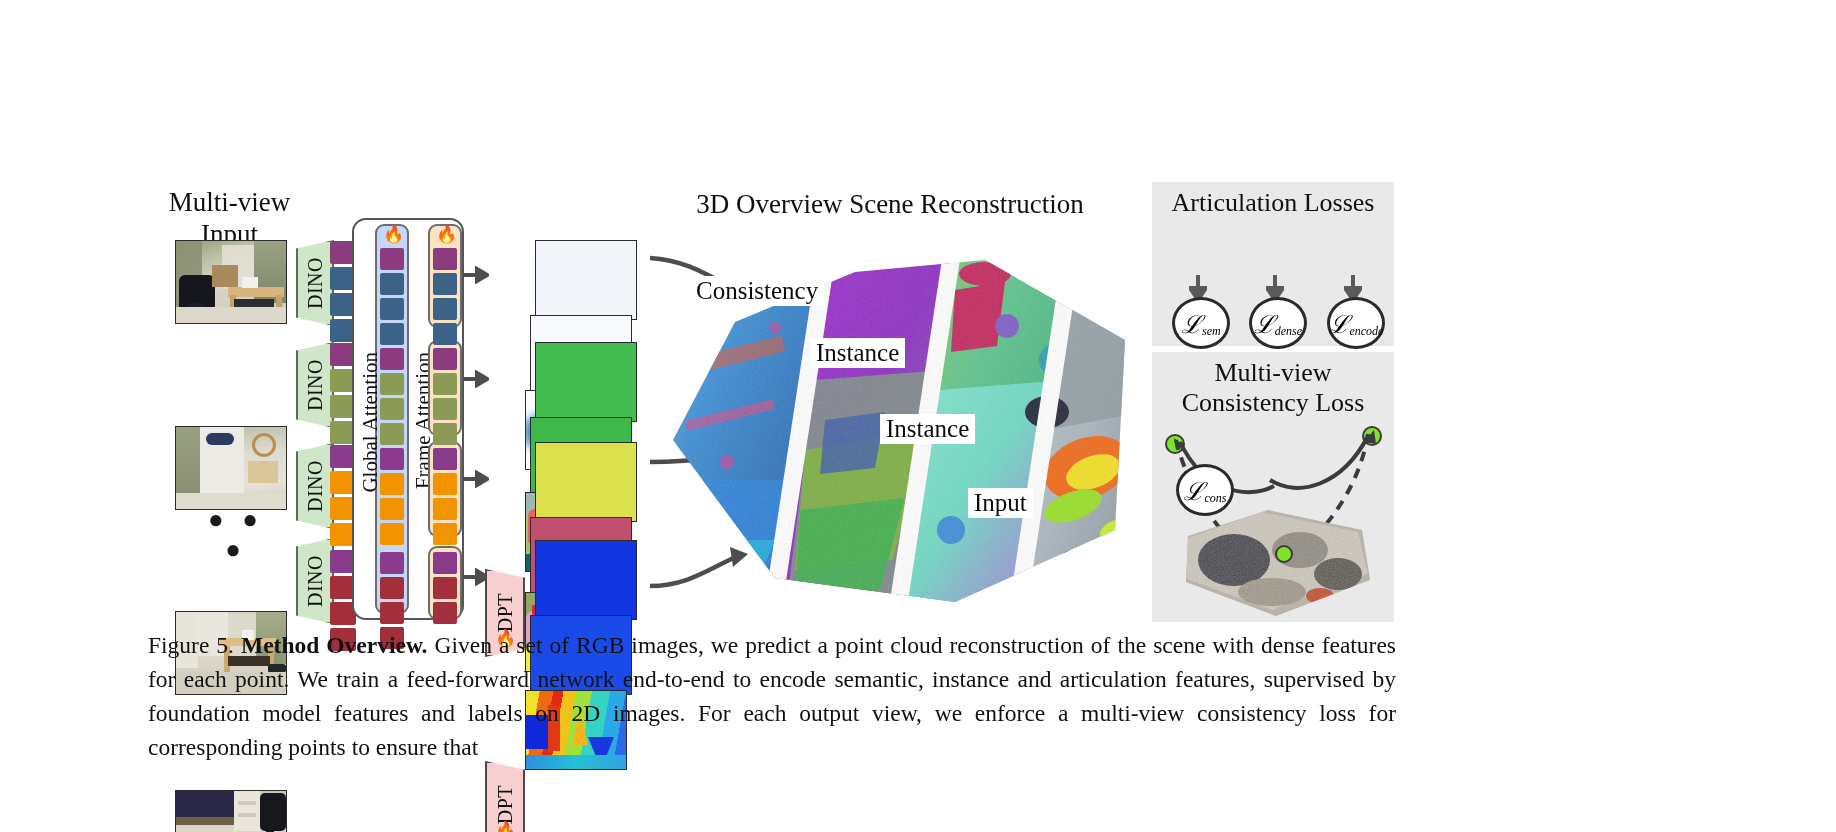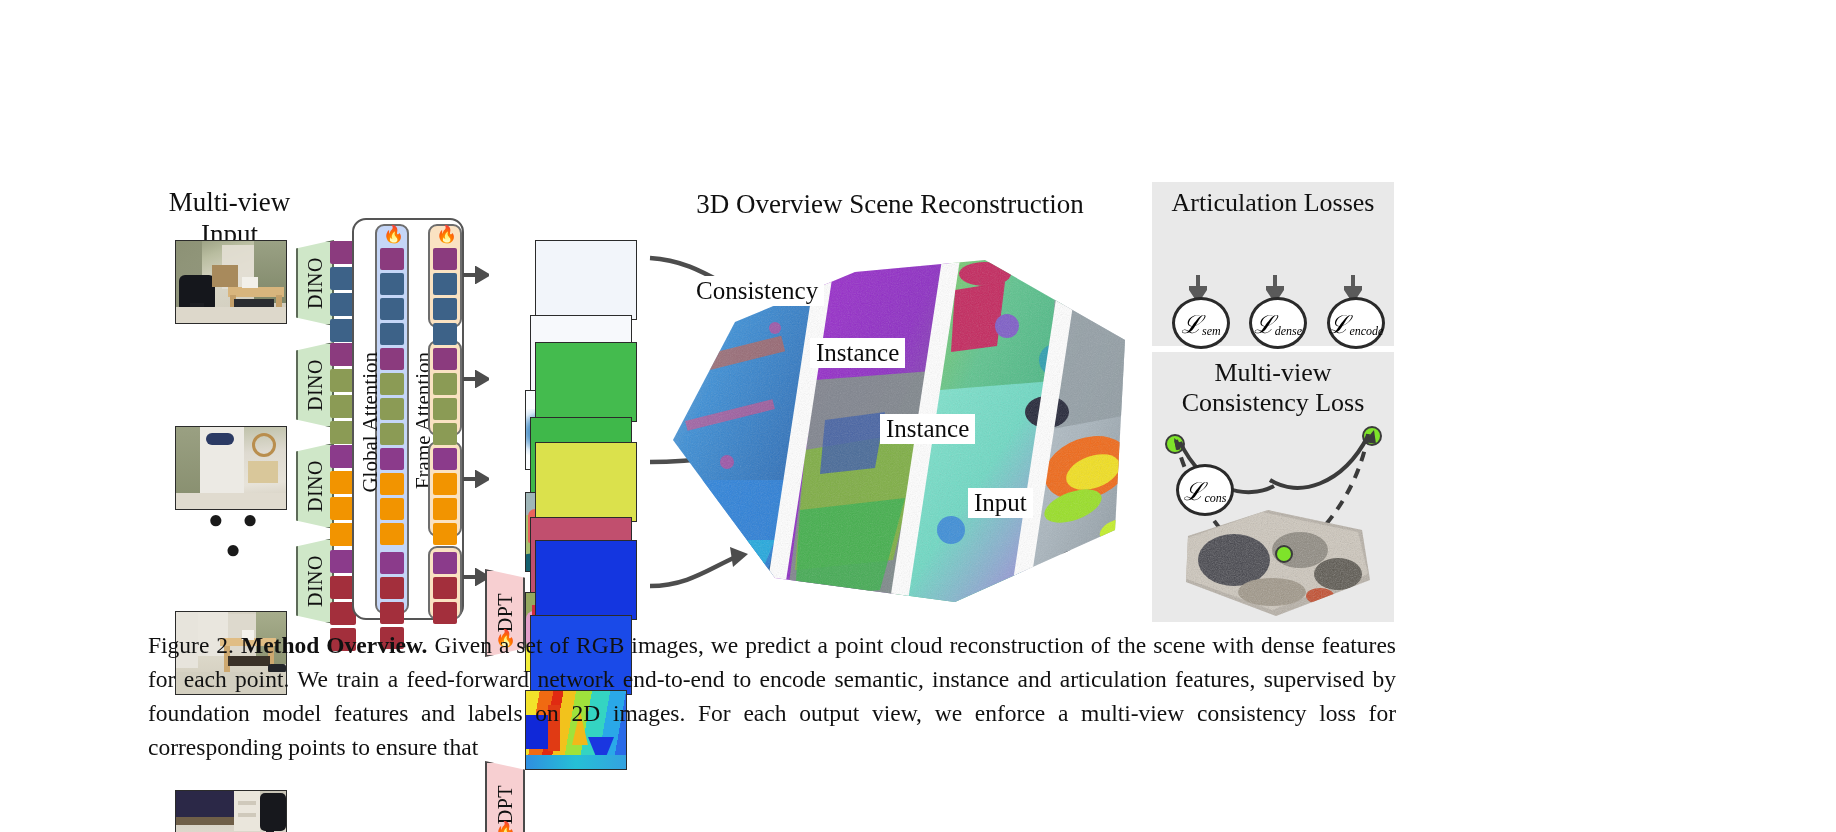--- a/index.html
+++ b/index.html
@@ -459,15 +459,15 @@
     <ellipse cx="128" cy="50" rx="28" ry="18" fill="#8f8a80"></ellipse>
     <ellipse cx="166" cy="74" rx="24" ry="16" fill="#5a564e"></ellipse>
     <ellipse cx="100" cy="92" rx="34" ry="14" fill="#a09788"></ellipse>
     <ellipse cx="148" cy="96" rx="14" ry="8" fill="#c44a2a"></ellipse>
     <rect x="0" y="0" width="210" height="120" filter="url(#grain2)" opacity=".4" fill="#ffffff"></rect>
   </g>
   <circle cx="112" cy="54" r="8" fill="#7ee32a" stroke="#3b3b3b" stroke-width="2"></circle>
 </svg>
 
 <div class="cap" style="left:148px;top:628px;width:1248px;">
-  <span>Figure 2.</span>
+  <span>Figure 5.</span>
   <b>Method Overview.</b><span> Given a set of RGB images, we predict a point cloud reconstruction of the scene with dense features for each point. We train a feed-forward network end-to-end to encode semantic, instance and articulation features, supervised by foundation model features and labels on 2D images. For each output view, we enforce a multi-view consistency loss for corresponding points to ensure that</span>
 </div>
 
 </body></html>

